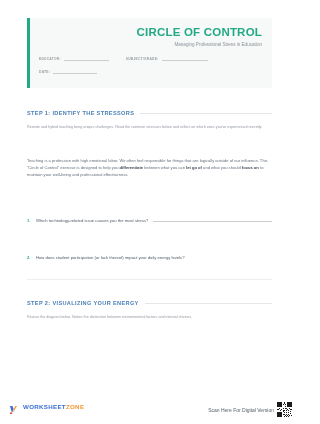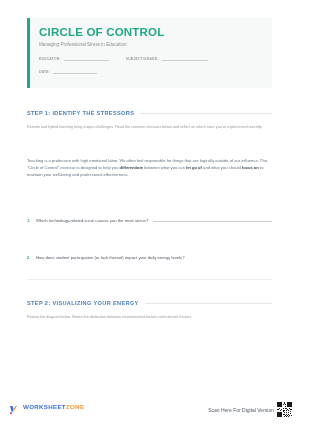--- a/index.html
+++ b/index.html
@@ -24,20 +24,21 @@
 
   
   .header-panel {
     position: absolute;
     left: 27px;
     top: 18px;
     width: 245px;
     background: #f7f8f8;
     display: flex;
     box-sizing: border-box;
+    text-align: right;
   }
   .header-accent {
     width: 3px;
     background: #21a884;
     flex: 0 0 3px;
   }
   .header-body {
     flex: 1;
     padding: 8px 10px 8px 9px;
     box-sizing: border-box;

